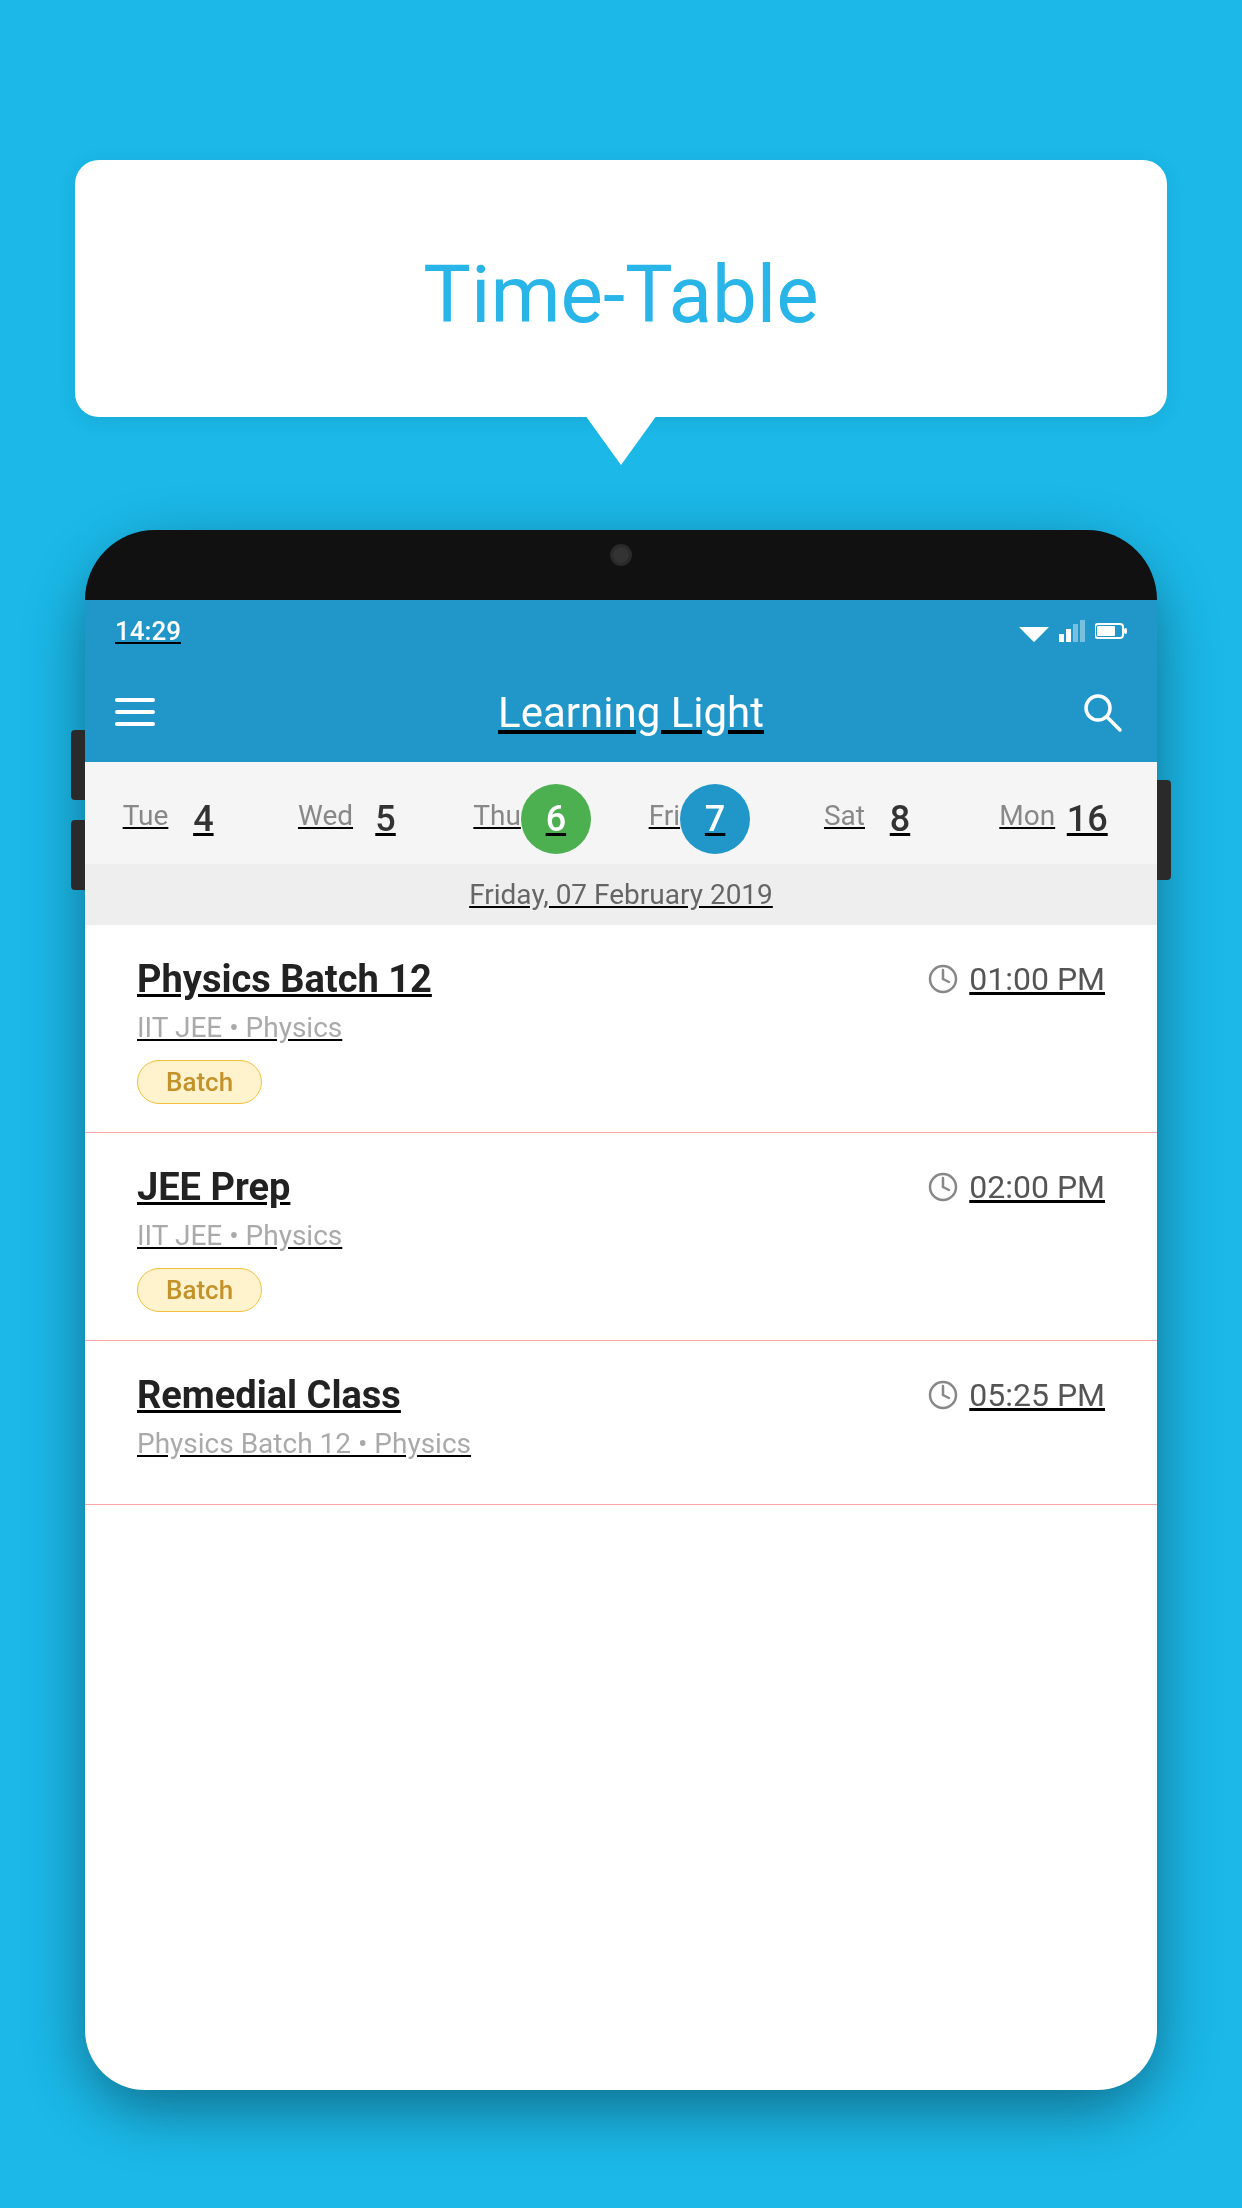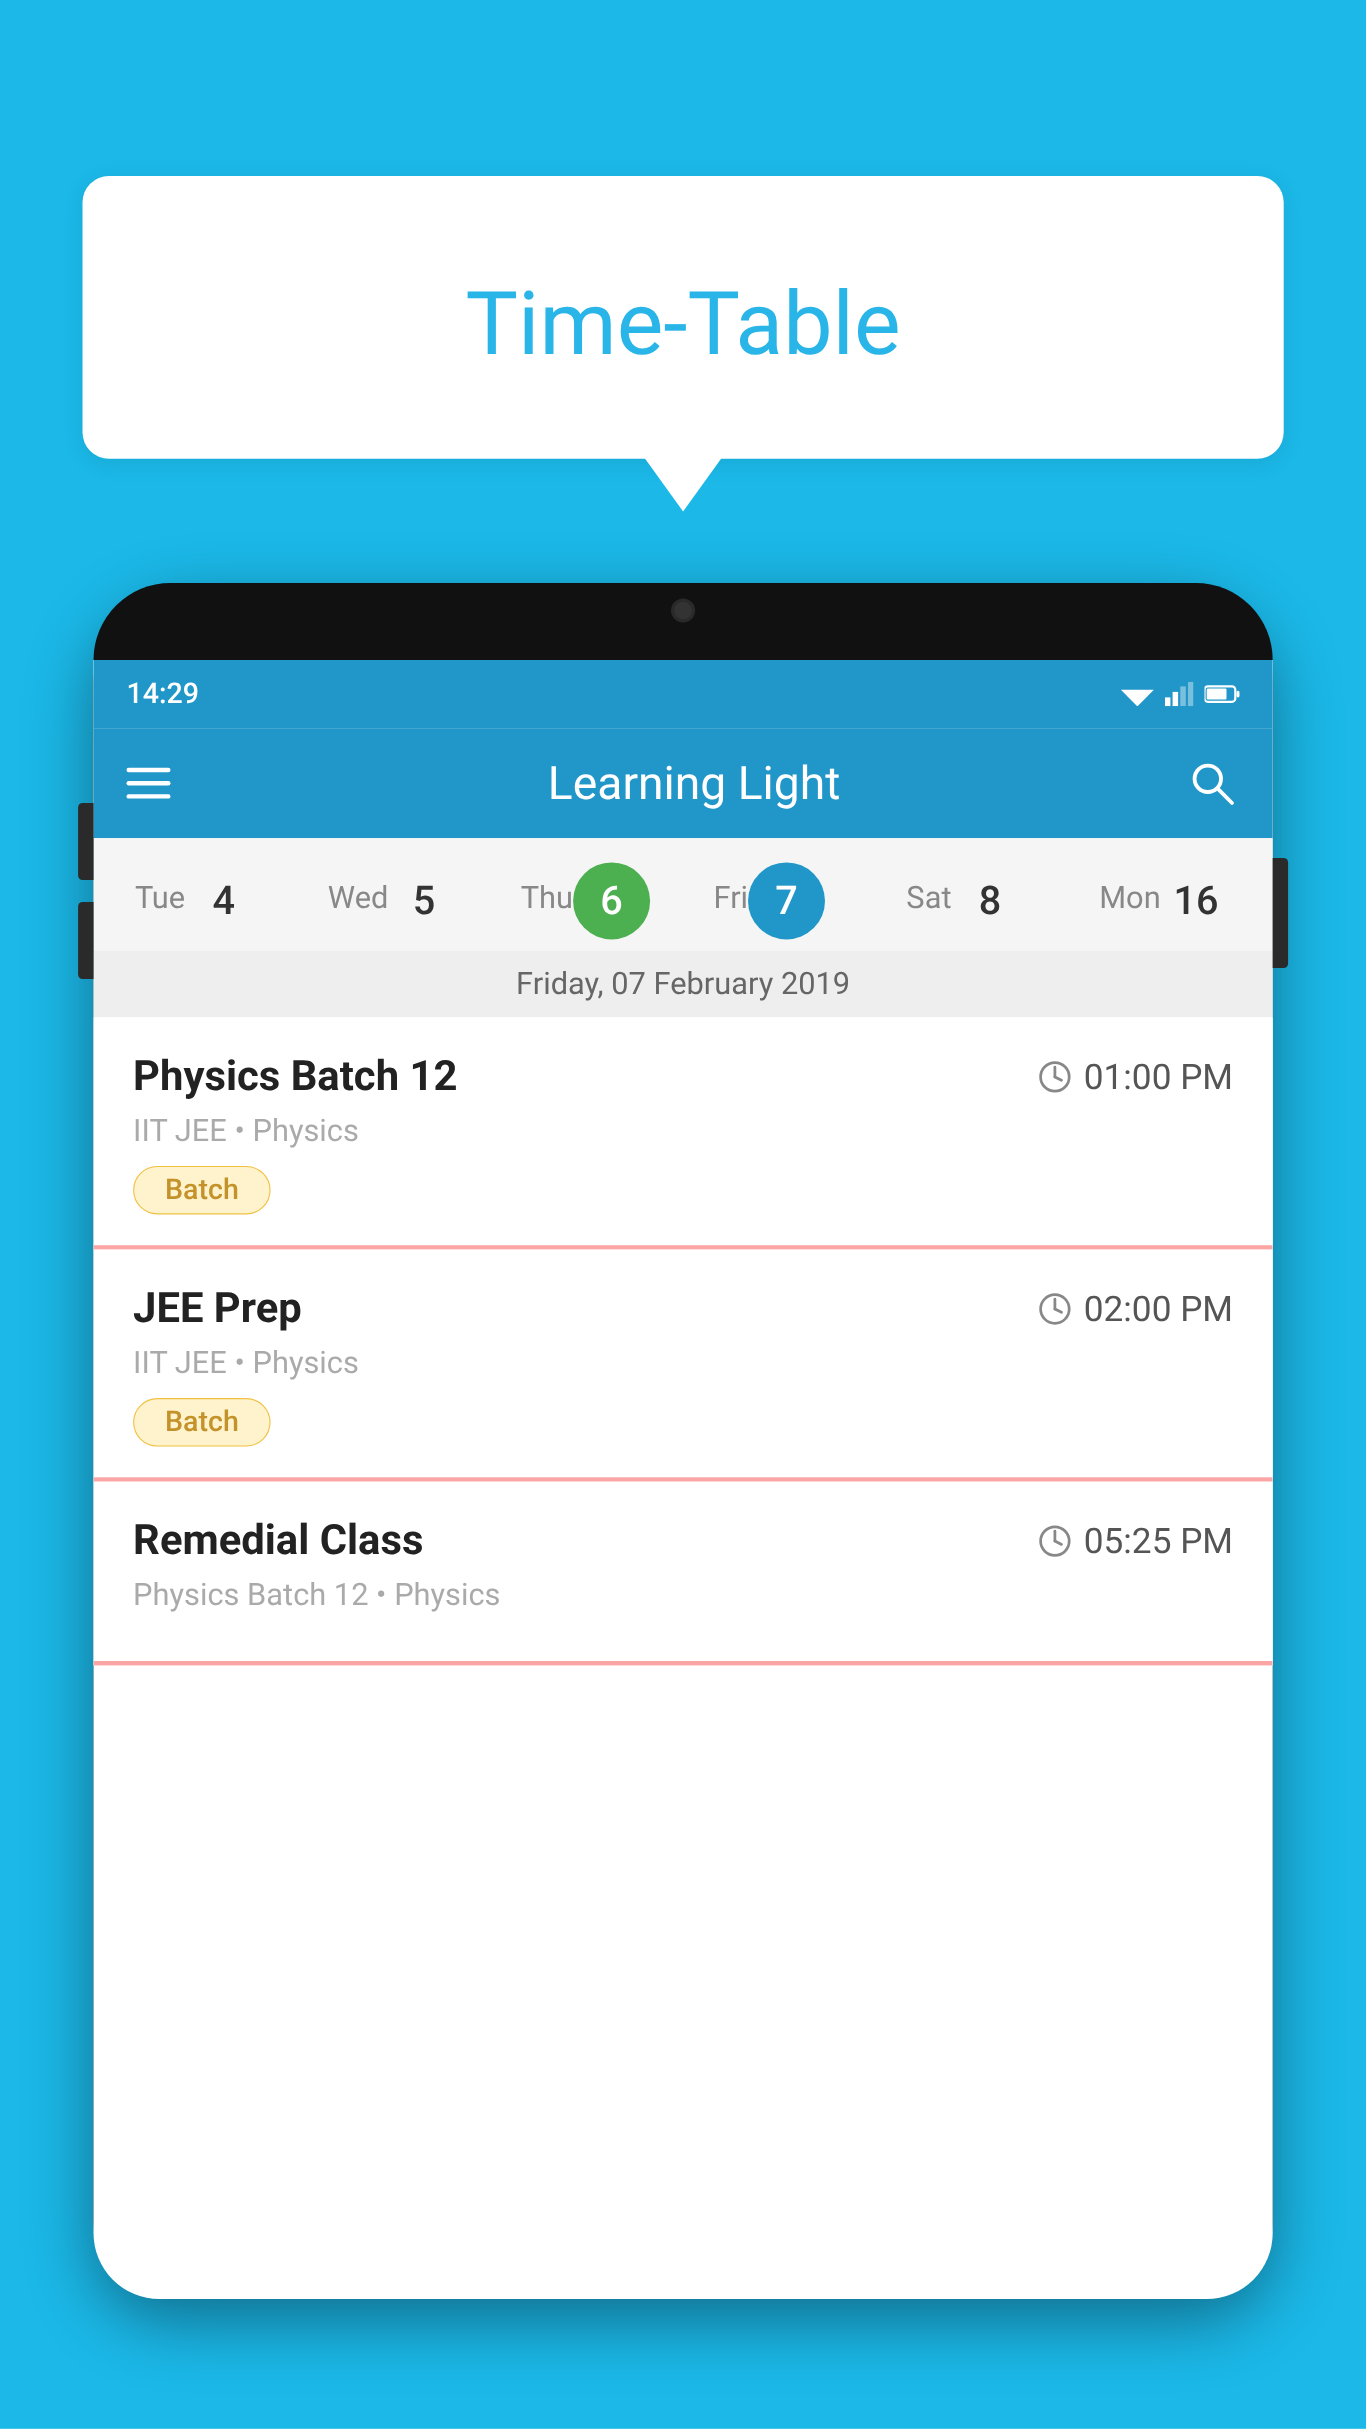--- a/index.html
+++ b/index.html
@@ -65,20 +65,21 @@
       bottom: 0;
     }
 
     .phone-body {
       background: #1a1a1a;
       border-radius: 90px 90px 70px 70px;
       width: 100%;
       height: 1560px;
       position: relative;
       box-shadow: 0 20px 60px rgba(0,0,0,0.4);
+      text-decoration: underline;
     }
 
     
     .phone-top-bezel {
       height: 70px;
       background: #111;
       border-radius: 90px 90px 0 0;
       display: flex;
       align-items: center;
       justify-content: center;
@@ -227,22 +228,22 @@
       overflow: hidden;
       border-radius: 0 0 60px 60px;
       height: calc(100% - 70px);
     }
 
     .schedule-list {
       background: white;
     }
 
     .schedule-item {
-      padding: 32px 36px 28px;
-      border-bottom: 4px solid #fca5a5;
+      padding: 32px 52px 28px;
+      border-bottom: 1px solid #fca5a5;
       background: white;
     }
 
     .schedule-item-top {
       display: flex;
       justify-content: space-between;
       align-items: center;
       margin-bottom: 10px;
     }
 

